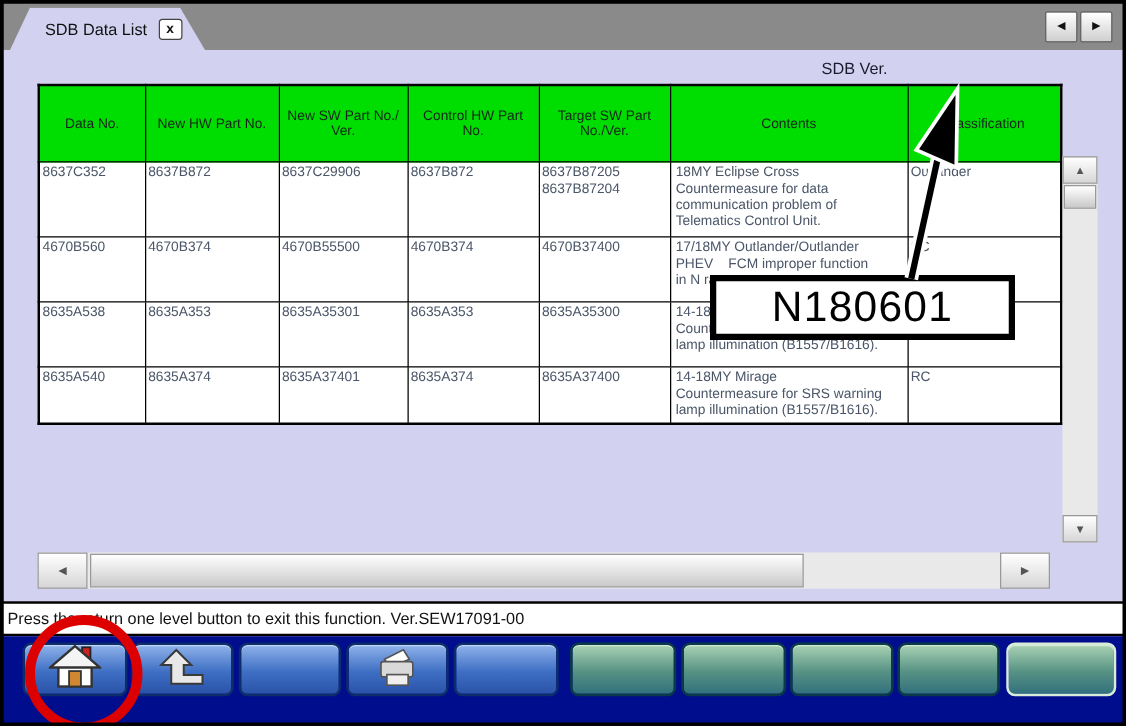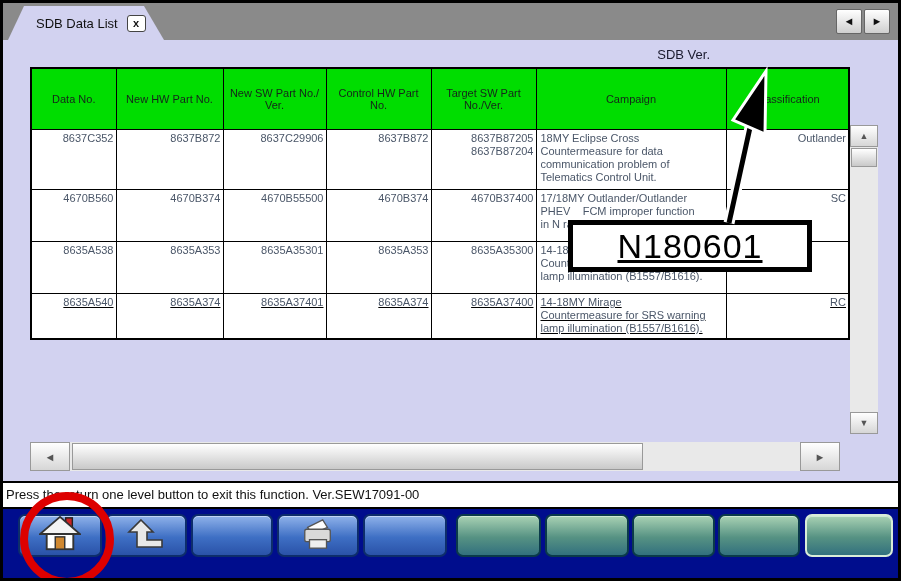--- a/index.html
+++ b/index.html
@@ -24,21 +24,21 @@
   .sdb-label{position:absolute;left:600px;top:47px;width:110px;text-align:right;font-size:13px;color:#1a1a2e;}
   .sdb-box{position:absolute;left:717px;top:42px;width:121px;height:25px;border:3px solid #000;
        box-sizing:border-box;display:flex;align-items:center;justify-content:center;
        font-size:12px;color:#1c1c50;background:#D2D2F0;margin-top:41px;}
 
   
   table.sdb{position:absolute;left:30px;top:67px;border-collapse:collapse;table-layout:fixed;background:#fff;}
   table.sdb th{background:#00DD00;color:#15251a;font-weight:normal;font-size:11px;
        border:1px solid #000;white-space:pre-line;vertical-align:middle;text-align:center;height:58px;padding:1px;}
   table.sdb td{border:1px solid #000;font-size:11px;color:#4a5668;vertical-align:top;
-       text-align:right;padding:2px 2px 0 2px;white-space:pre-line;line-height:1.18;}
+       text-align:left;padding:2px 2px 0 2px;white-space:pre-line;line-height:1.18;}
   table.sdb td.contents{text-align:left;padding-left:4px;}
   table.sdb{border:2px solid #000;}
 
   
   .vscroll{position:absolute;left:850px;top:125px;width:28px;height:309px;background:#e9e9e9;}
   .hscroll{position:absolute;left:30px;top:442px;width:810px;height:29px;background:#e9e9e9;}
   .sbtn{position:absolute;background:linear-gradient(#ffffff,#d6d6d6);border:1px solid #999;
        box-sizing:border-box;display:flex;align-items:center;justify-content:center;
        font-size:9px;color:#555;padding:0;}
   .vscroll .sbtn{left:0;width:28px;height:22px;}
@@ -59,21 +59,21 @@
        display:flex;align-items:center;justify-content:center;padding:0;}
   .tb-blue{background:linear-gradient(#8fb2ea,#3e6fc4 55%,#2a52a8);border:2px solid #0d2d6b;
        box-shadow:inset 0 1px 0 #c2d6f6;}
   .tb-green{background:linear-gradient(#a9d2b4,#569283 55%,#32707e);border:2px solid #0a3a4a;
        box-shadow:inset 0 1px 0 #cfe9d4;}
   .tb-green.focused{border:2px solid #d8ecd8;}
 
   
   .callout{position:absolute;left:568px;top:220px;width:244px;height:52px;background:#fff;
        border:5px solid #000;box-sizing:border-box;display:flex;align-items:center;justify-content:center;
-       font-size:34px;color:#000;z-index:20;letter-spacing:1px;text-decoration:underline;}
+       font-size:34px;color:#000;z-index:20;letter-spacing:1px;}
   .arrow-overlay{position:absolute;left:0;top:0;z-index:21;pointer-events:none;}
   .red-circle{position:absolute;left:20px;top:492px;width:94px;height:94px;border:8px solid #DD0000;
        border-radius:50%;box-sizing:border-box;z-index:22;pointer-events:none;}
 </style>
 </head>
 <body>
 
 <div class="page">
 
   <div class="title-strip">
@@ -101,21 +101,21 @@
     <thead>
         <tr>
           <th>Data No.</th>
           <th>New HW Part No.</th>
           <th>New SW Part No./
 Ver.</th>
           <th>Control HW Part
 No.</th>
           <th>Target SW Part
 No./Ver.</th>
-          <th>Campaign</th>
+          <th>Contents</th>
           <th>Classification</th>
         </tr>
       </thead>
     <tbody>
         <tr style="height: 60px;">
           <td>8637C352</td>
           <td>8637B872</td>
           <td>8637C29906</td>
           <td>8637B872</td>
           <td>8637B87205
@@ -141,21 +141,21 @@
           <td>8635A538</td>
           <td>8635A353</td>
           <td>8635A35301</td>
           <td>8635A353</td>
           <td>8635A35300</td>
           <td class="contents">14-18MY Mirage
 Countermeasure for SRS warning
 lamp illumination (B1557/B1616).</td>
           <td></td>
         </tr>
-        <tr style="height: 45px; text-decoration: underline;">
+        <tr style="height: 45px;">
           <td>8635A540</td>
           <td>8635A374</td>
           <td>8635A37401</td>
           <td>8635A374</td>
           <td>8635A37400</td>
           <td class="contents">14-18MY Mirage
 Countermeasure for SRS warning
 lamp illumination (B1557/B1616).</td>
           <td>RC</td>
         </tr>

